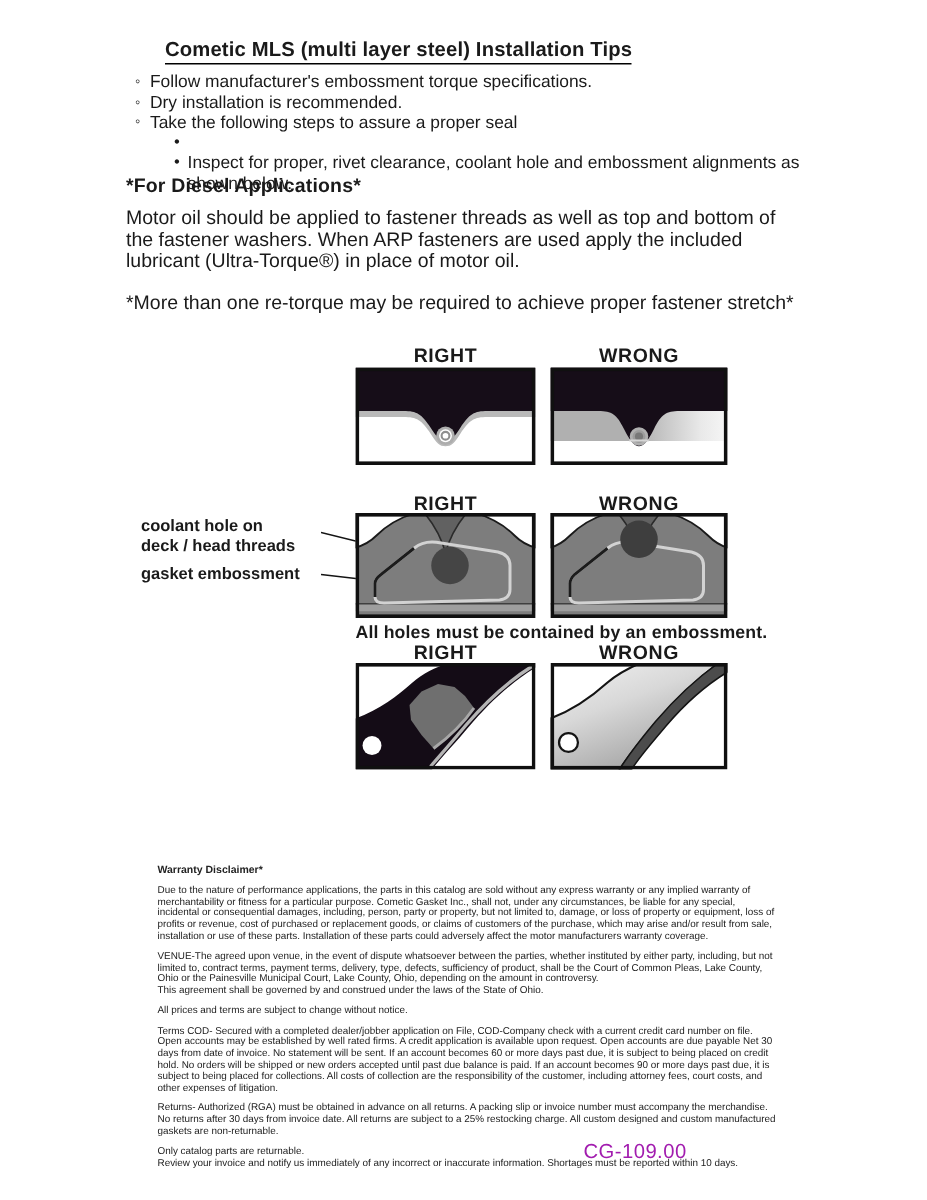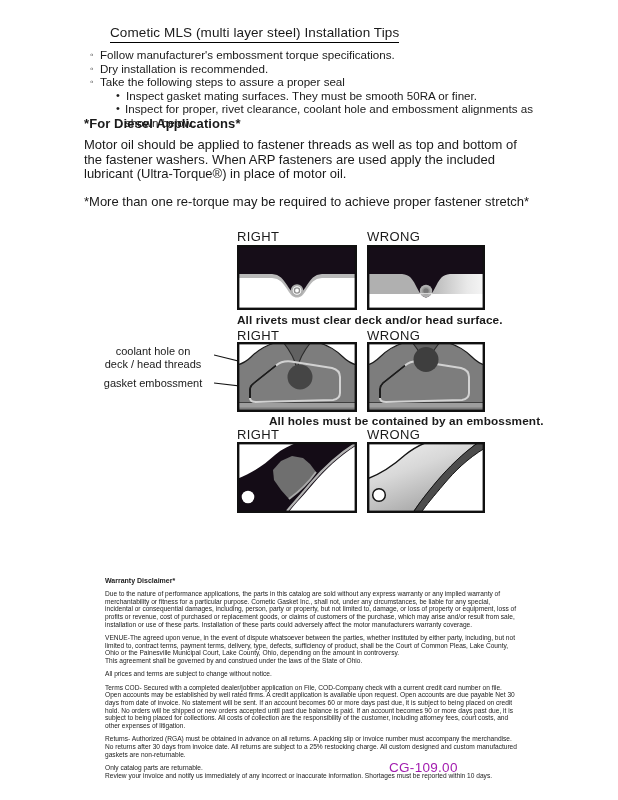--- a/index.html
+++ b/index.html
@@ -5,38 +5,38 @@
   * { margin:0; padding:0; box-sizing:border-box; }
   html,body { background:#e8e8e8; }
   .page {
     position:relative; width:618px; height:800px; margin:0 auto;
     background:#ffffff; overflow:hidden; color:#1a1a1a;
     font-family:"Liberation Sans", sans-serif;
   }
   .abs { position:absolute; }
 
   .title {
-    left:110px; top:25px; font-size:13.5px; font-weight:normal;
+    left:110px; top:25px; font-size:13.5px; font-weight:bold;
     letter-spacing:.1px; border-bottom:1.6px solid #000; padding-bottom:2px;
   }
   .bullets { left:90px; top:48px; font-size:11.6px; line-height:13.6px; width:470px; }
   .b-row { display:flex; }
   .b-mark { width:10px; font-size:10px; line-height:13.6px; }
   .sub { padding-left:26px; }
   .sub .b-mark { font-size:11px; }
 
   .diesel { left:72px; top:116px; width:446px;margin-left:12px; }
   .diesel h2 { font-size:13px; font-weight:bold; margin-bottom:7px; letter-spacing:.1px; }
   .diesel p { font-size:13px; line-height:14.6px; margin-bottom:13px; }
 
-  .dg-hdr { font-size:13px; font-weight:400; letter-spacing:.4px; }
+  .dg-hdr { font-size:13px; font-weight:700; letter-spacing:.4px; text-align:center; }
   .dg-cap { font-size:11.8px; font-weight:700; letter-spacing:.1px; }
   .panel  { display:block; }
 
-  .lbl { font-size:11px; line-height:12.6px; text-align:center; width:118px; }
+  .lbl { font-size:11px; line-height:12.6px; text-align:left; width:118px;font-weight:bold; }
 
   .legal { left:105px; top:577px; width:412px; color:#222; }
   .legal h3 { font-size:7px; font-weight:bold; margin-bottom:6px; }
   .legal p { font-size:6.6px; line-height:7.7px; margin-bottom:5.5px; white-space:pre-line; }
 
   .footer-code { left:389px; top:760px; font-size:13.5px; color:#a21caf; letter-spacing:.3px; }
 </style>
 </head>
 <body>
 
@@ -52,21 +52,20 @@
     <div class="b-row">
       <span class="b-mark">◦</span>
       <span>Dry installation is recommended.</span>
     </div>
     <div class="b-row">
       <span class="b-mark">◦</span>
       <span>Take the following steps to assure a proper seal</span>
     </div>
     <div class="b-row sub">
       <span class="b-mark">•</span>
-      <span>Inspect gasket mating surfaces.  They must be smooth 50RA or finer.</span>
     </div>
     <div class="b-row sub">
       <span class="b-mark">•</span>
       <span>Inspect for proper, rivet clearance, coolant hole and embossment alignments as shown below.</span>
     </div>
   </div>
 
   <div class="abs diesel">
     <h2>*For Diesel Applications*</h2>
     <p>Motor oil should be applied to fastener threads as well as top and bottom of the fastener washers. When ARP fasteners are used apply the included lubricant (Ultra-Torque®) in place of motor oil.</p>
@@ -99,21 +98,20 @@
     <rect x="0" y="29" width="118" height="20" fill="url(#gw1)"></rect>
     <rect x="0" y="49" width="118" height="16" fill="#ffffff"></rect>
     <path d="M0,0 H118 V29 H86 C77,29 74,31 69,41 C65,49 62,52.5 59,52.5 C56,52.5 53,49 49,41 C44,31 41,29 32,29 H0 Z" fill="#160d18"></path>
     <circle cx="59" cy="46" r="6.2" fill="#b0b0b0"></circle>
     <circle cx="59" cy="46" r="4.3" fill="#9c9c9c"></circle>
     <circle cx="59" cy="46" r="2.7" fill="#787878"></circle>
     <path d="M52.5,48.6 H65.5" stroke="#d6d6d6" stroke-width="1.3"></path>
     <rect x="1.2" y="1.2" width="115.6" height="62.6" fill="none" stroke="#101010" stroke-width="2.4"></rect>
   </svg>
 
-  <div class="abs dg-cap" style="left:237px;top:313px;">All rivets must clear deck and/or head surface.</div>
 
   <div class="abs dg-hdr" style="left:237px;top:328px;width:120px;">RIGHT</div>
   <div class="abs dg-hdr" style="left:367px;top:328px;width:118px;">WRONG</div>
 
   <div class="abs lbl" style="left:94px;top:345px;">
     <div>coolant hole on</div>
     <div>deck / head threads</div>
   </div>
   <div class="abs lbl" style="left:94px;top:377px;">gasket embossment</div>
 
@@ -145,21 +143,21 @@
     <path d="M45,0 C53,10 57,18 59,27" fill="none" stroke="#2a2a2a" stroke-width="1.1"></path>
     <path d="M73,0 C65,10 61,18 59,27" fill="none" stroke="#2a2a2a" stroke-width="1.1"></path>
     <path d="M0,0 H39 C29,3 19,9 13,15 C8,20 4,22 0,23 Z" fill="#ffffff" stroke="#1a1a1a" stroke-width="1.2"></path>
     <path d="M118,0 H79 C89,3 99,9 105,15 C110,20 114,22 118,23 Z" fill="#ffffff" stroke="#1a1a1a" stroke-width="1.2"></path>
     <path d="M13,47 L13,56 Q13,60 19,60 L95,58 Q102,57 102,51 L102,35 Q102,28 94,26 L53,19.5 Q44,18.5 38,23.5 L16,41 Q13,44 13,47 Z" fill="none" stroke="#d2d2d2" stroke-width="2"></path>
     <path d="M38,23.5 L16,41 Q13,44 13,47 L13,56" fill="none" stroke="#1c1c1c" stroke-width="2"></path>
     <circle cx="59" cy="17.5" r="12.5" fill="#3e3e3e"></circle>
     <rect x="1.2" y="1.2" width="115.6" height="67.6" fill="none" stroke="#101010" stroke-width="2.4"></rect>
   </svg>
 
-  <div class="abs dg-cap" style="left:237px;top:414px;margin-left:32px;">All holes must be contained by an embossment.</div>
+  <div class="abs dg-cap" style="left:237px;top:414px;">All holes must be contained by an embossment.</div>
 
   <div class="abs dg-hdr" style="left:237px;top:427px;width:120px;">RIGHT</div>
   <div class="abs dg-hdr" style="left:367px;top:427px;width:118px;">WRONG</div>
 
   <svg class="abs panel" style="left:237px;top:442px;" width="120" height="71" viewBox="0 0 120 71">
     <rect x="0" y="0" width="120" height="71" fill="#ffffff"></rect>
     <path d="M0,37 C16,31 28,22 38,13 C45,7 53,3 62,0 L120,0 V3 C101,15 88,28 76,42 C66,54 57,63 51,71 L0,71 Z" fill="#140c16"></path>
     <path d="M118,2 C99,14 86,27 74,41 C64,53 56,62 50,69" fill="none" stroke="#b5b5b5" stroke-width="2.2"></path>
     <path d="M36,28 L44,19 L55,14 L66,16 L73,22 L79,30 C72,40 63,49 52,57 L44,48 L37,38 Z" fill="#6f6f6f"></path>
     <path d="M79,30 C72,40 63,49 52,57" fill="none" stroke="#a8a8a8" stroke-width="2"></path>

